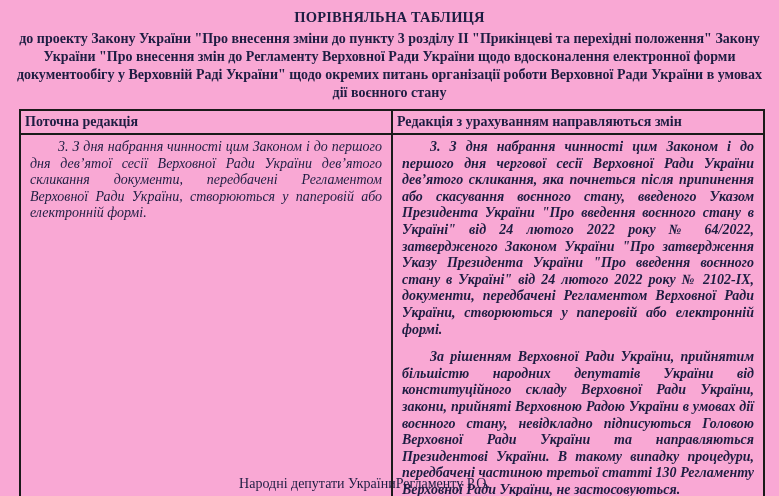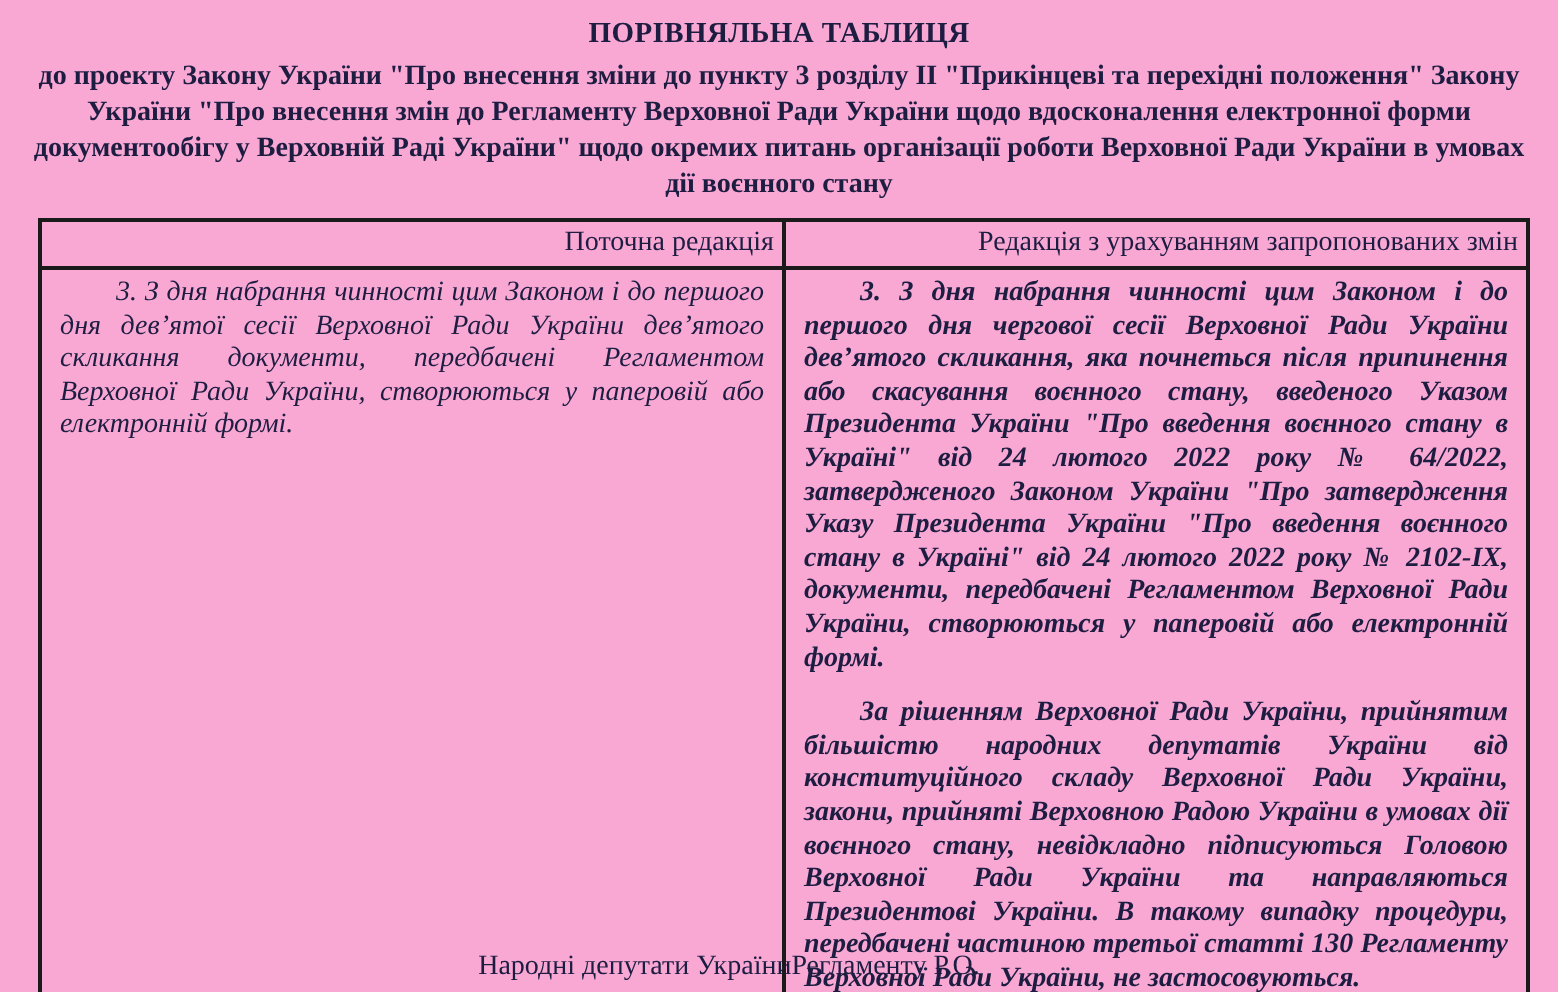--- a/index.html
+++ b/index.html
@@ -42,22 +42,22 @@
     position: absolute;
     left: 19px;
     top: 109px;
     width: 746px;
     border-collapse: collapse;
     table-layout: fixed;
   }
   .compare-table th {
     border: 2px solid #1a1a1a;
     font-size: 14px;
-    font-weight: normal;
-    text-align: right;
+    font-weight: bold;
+    text-align: left;
     padding: 2px 4px;
     height: 18px;
     line-height: 18px;
   }
   .compare-table td {
     border: 2px solid #1a1a1a;
     vertical-align: top;
     padding: 4px 9px 6px 9px;
     height: 322px;
   }
@@ -96,21 +96,21 @@
 
   <div class="title-block">
     <div class="doc-title">ПОРІВНЯЛЬНА ТАБЛИЦЯ</div>
     <div class="doc-subtitle">до проекту Закону України "Про внесення зміни до пункту 3 розділу II "Прикінцеві та перехідні положення" Закону України "Про внесення змін до Регламенту Верховної Ради України щодо вдосконалення електронної форми документообігу у Верховній Раді України" щодо окремих питань організації роботи Верховної Ради України в умовах дії воєнного стану</div>
   </div>
 
   <table class="compare-table">
     <thead>
       <tr>
         <th>Поточна редакція</th>
-        <th>Редакція з урахуванням запропонованих змін</th>
+        <th>Редакція з урахуванням направляються змін</th>
       </tr>
     </thead>
     <tbody>
       <tr>
         <td class="cell cell-current">
           <p>3. З дня набрання чинності цим Законом і до першого дня дев’ятої сесії Верховної Ради України дев’ятого скликання документи, передбачені Регламентом Верховної Ради України, створюються у паперовій або електронній формі.</p>
         </td>
         <td class="cell cell-proposed">
           <p>3. З дня набрання чинності цим Законом і до першого дня чергової сесії Верховної Ради України дев’ятого скликання, яка почнеться після припинення або скасування воєнного стану, введеного Указом Президента України "Про введення воєнного стану в Україні" від 24 лютого 2022 року № 64/2022, затвердженого Законом України "Про затвердження Указу Президента України "Про введення воєнного стану в Україні" від 24 лютого 2022 року № 2102-IX, документи, передбачені Регламентом Верховної Ради України, створюються у паперовій або електронній формі.</p>
           <p>За рішенням Верховної Ради України, прийнятим більшістю народних депутатів України від конституційного складу Верховної Ради України, закони, прийняті Верховною Радою України в умовах дії воєнного стану, невідкладно підписуються Головою Верховної Ради України та направляються Президентові України. В такому випадку процедури, передбачені частиною третьої статті 130 Регламенту Верховної Ради України, не застосовуються.</p>

